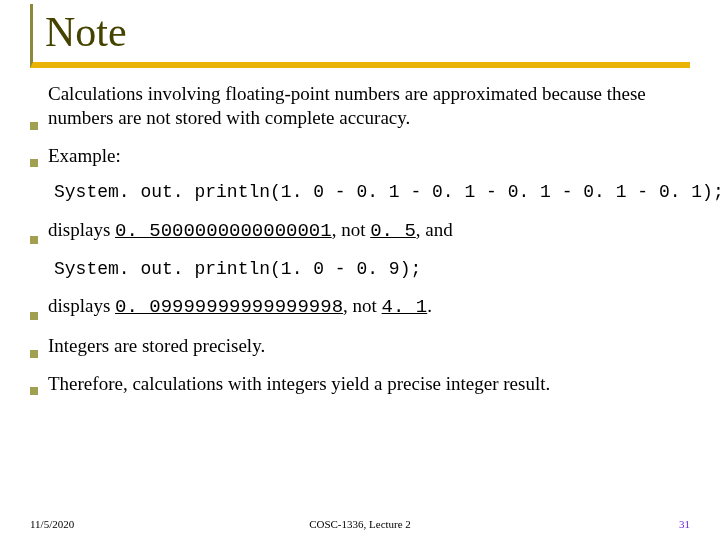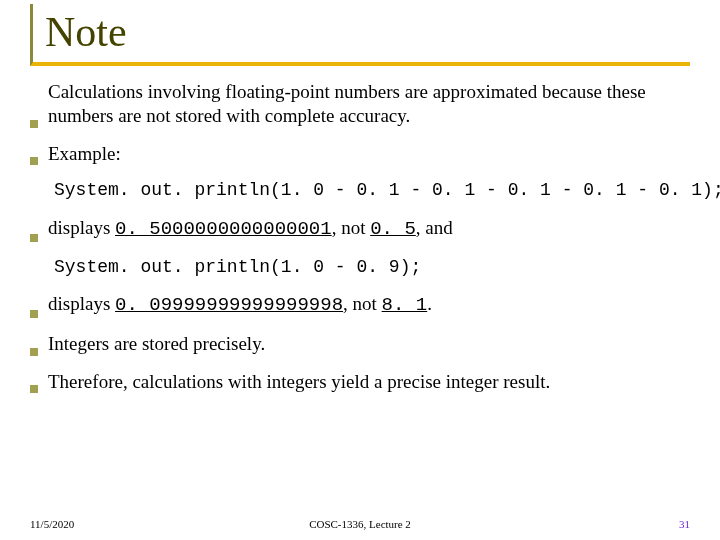--- a/index.html
+++ b/index.html
@@ -12,21 +12,21 @@
     overflow: hidden;
   }
   .slide {
     width: 100%;
     height: 100%;
     padding: 0 30px 0 30px;
     position: relative;
   }
   .title-wrap {
     border-left: 3px solid #8a8a3a;
-    border-bottom: 4px solid #eab308;
+    border-bottom: 6px solid #eab308;
     padding: 4px 0 6px 12px;
     margin-top: 4px;
     margin-bottom: 14px;
   }
   .title {
     font-size: 42px;
     color: #444400;
     font-weight: normal;
   }
   .body {
@@ -96,21 +96,21 @@
 
     <div class="item">
       <div class="bullet"></div>
       <div class="item-text"><span>displays </span><span class="mono">0. 5000000000000001</span><span>, not </span><span class="mono">0. 5</span><span>, and</span></div>
     </div>
 
     <div class="code">System. out. println(1. 0 - 0. 9);</div>
 
     <div class="item">
       <div class="bullet"></div>
-      <div class="item-text"><span>displays </span><span class="mono">0. 09999999999999998</span><span>, not </span><span class="mono">8. 1</span><span>.</span></div>
+      <div class="item-text"><span>displays </span><span class="mono">0. 09999999999999998</span><span>, not </span><span class="mono">4. 1</span><span>.</span></div>
     </div>
 
     <div class="item">
       <div class="bullet"></div>
       <div class="item-text">Integers are stored precisely.</div>
     </div>
 
     <div class="item">
       <div class="bullet"></div>
       <div class="item-text">Therefore, calculations with integers yield a precise integer result.</div>

